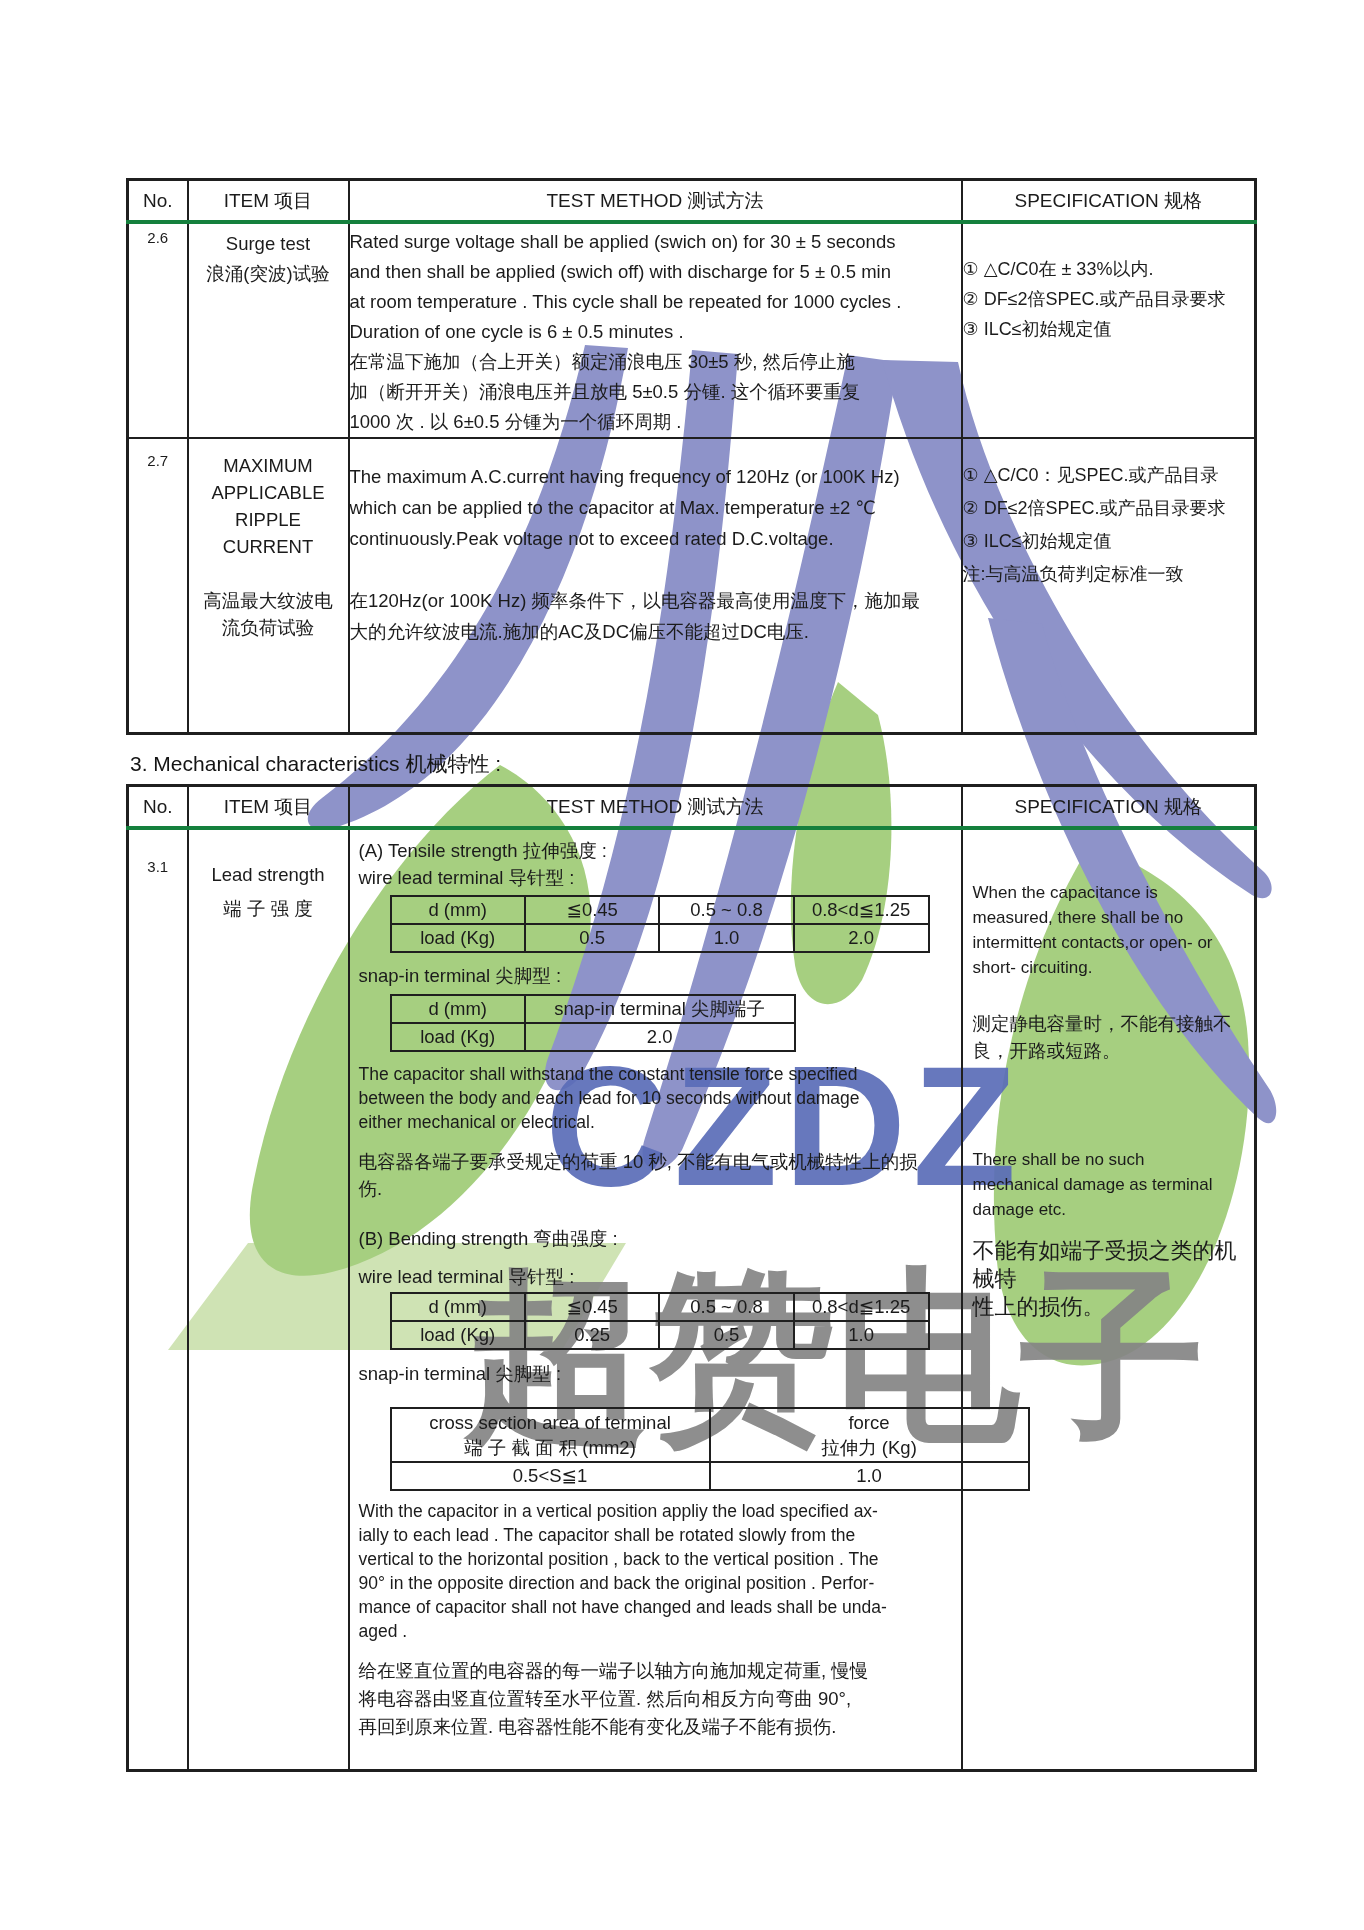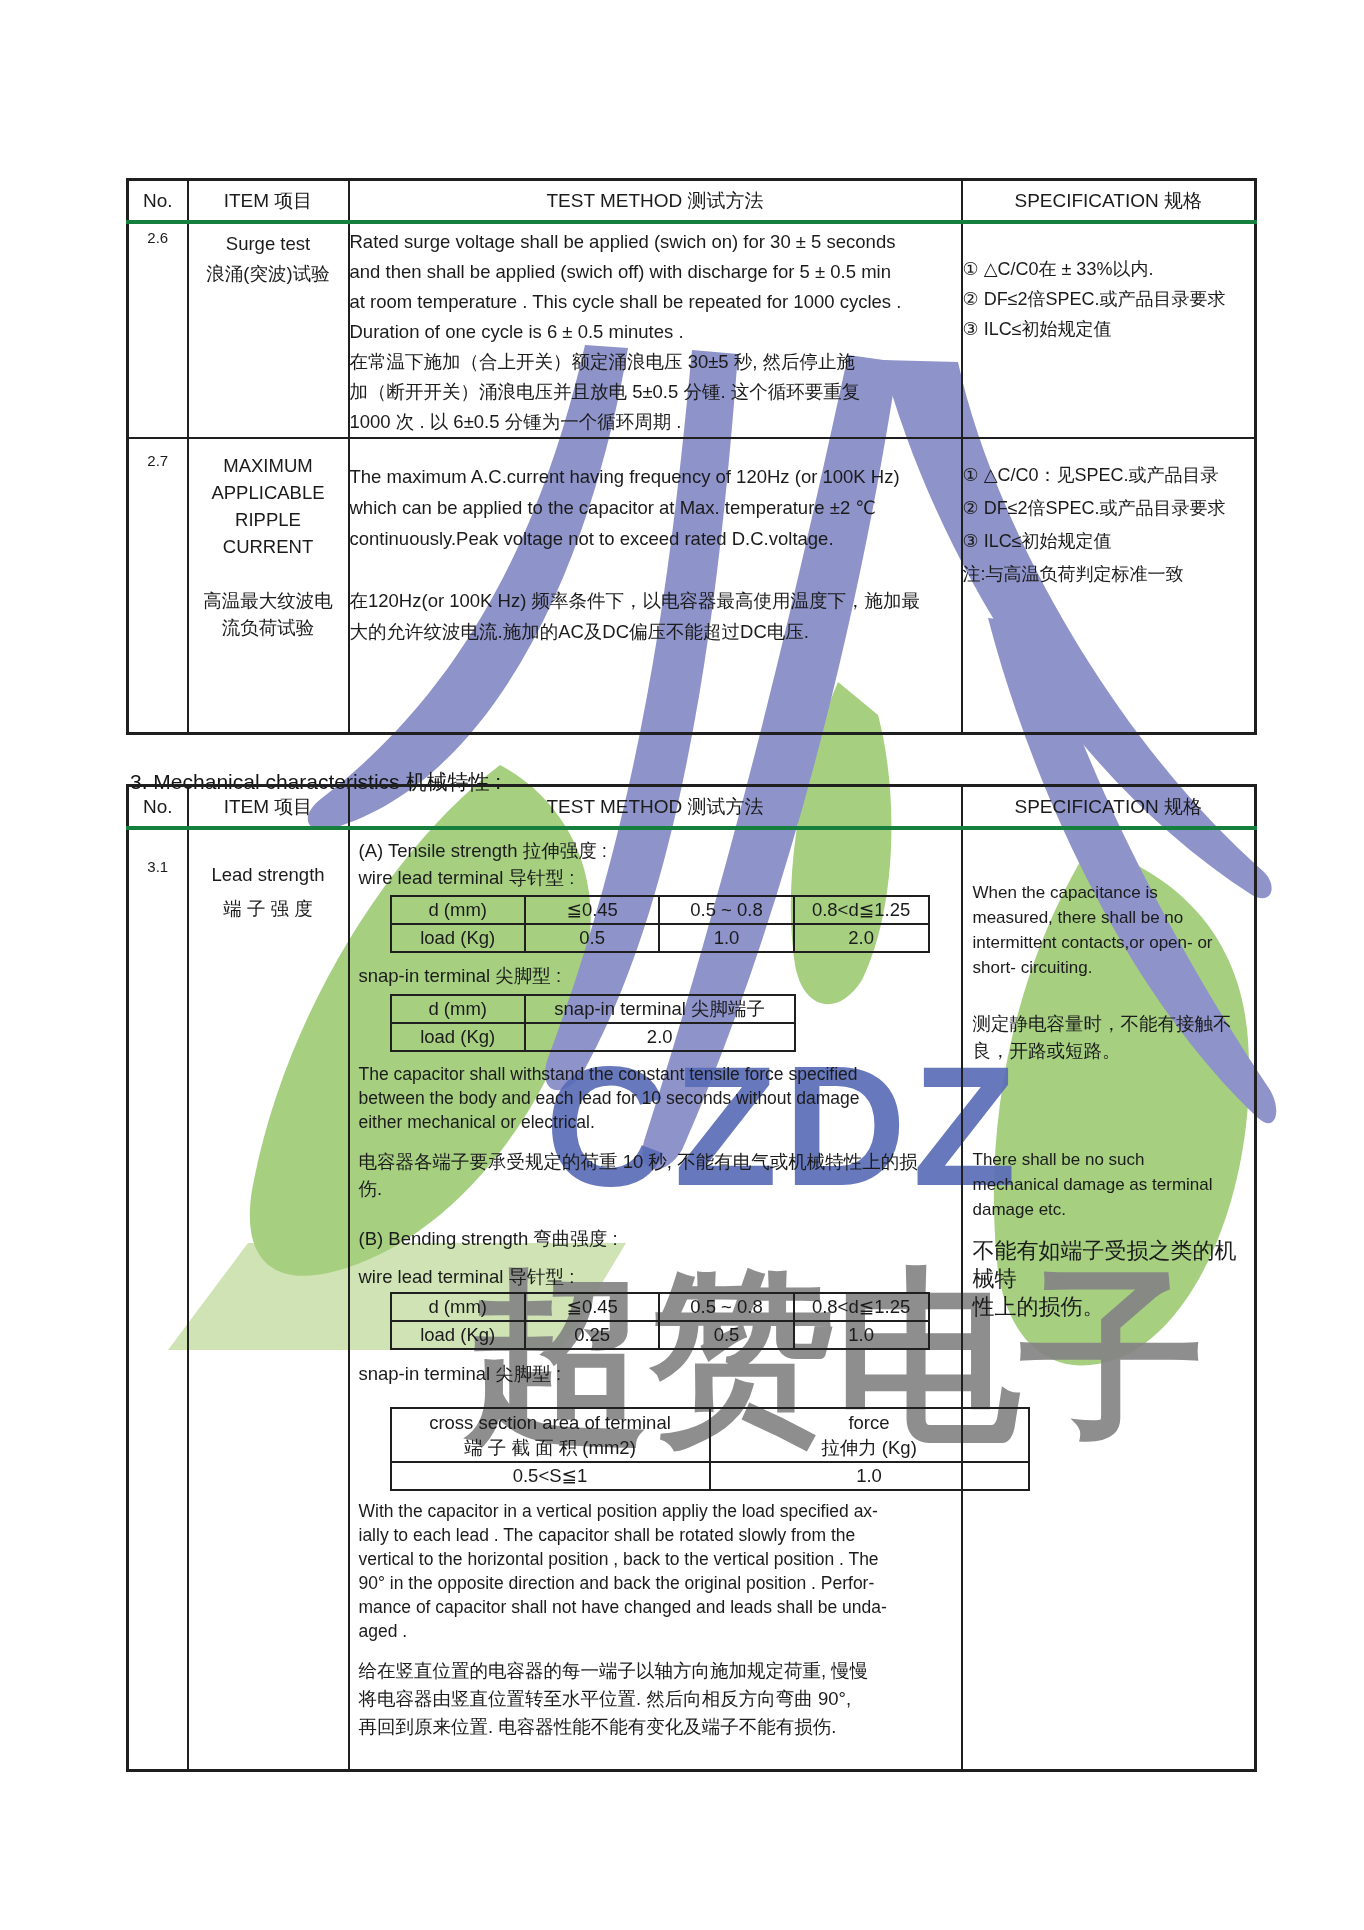--- a/index.html
+++ b/index.html
@@ -64,21 +64,21 @@
   .b2h div { line-height:25px; }
 
   .para { margin-left:9px; white-space:pre-line; }
   .para.en { font-size:17.5px; line-height:24px; }
   .para.cn { font-size:18.5px; }
   .enA { margin-top:10px; }
   .cnA { margin-top:14px; line-height:27px; }
   .enB { margin-top:8px; }
   .cnB { margin-top:14px; line-height:28px; }
 
-  .sec-title { position:absolute; left:130px; top:750px; font-size:21px; color:#141414;margin-top:18px; }
+  .sec-title { position:absolute; left:130px; top:750px; font-size:21px; color:#141414; }
 </style>
 </head>
 <body>
 
 <div class="page">
 
   <svg class="wm" width="1364" height="1930" viewBox="0 0 1364 1930">
     <path d="M168,1350 L248,1243 L626,1243 L562,1350 Z" fill="#cfe3b4"></path>
     <path d="M500,765 C395,845 285,1010 252,1190 C242,1252 266,1288 332,1272 C468,1238 578,1072 590,935 C597,852 552,792 500,765 Z" fill="#a6cf80"></path>
     <path d="M838,682 C800,770 782,880 795,965 C803,1010 838,1018 862,980 C898,905 898,790 878,715 Z" fill="#a6cf80"></path>

